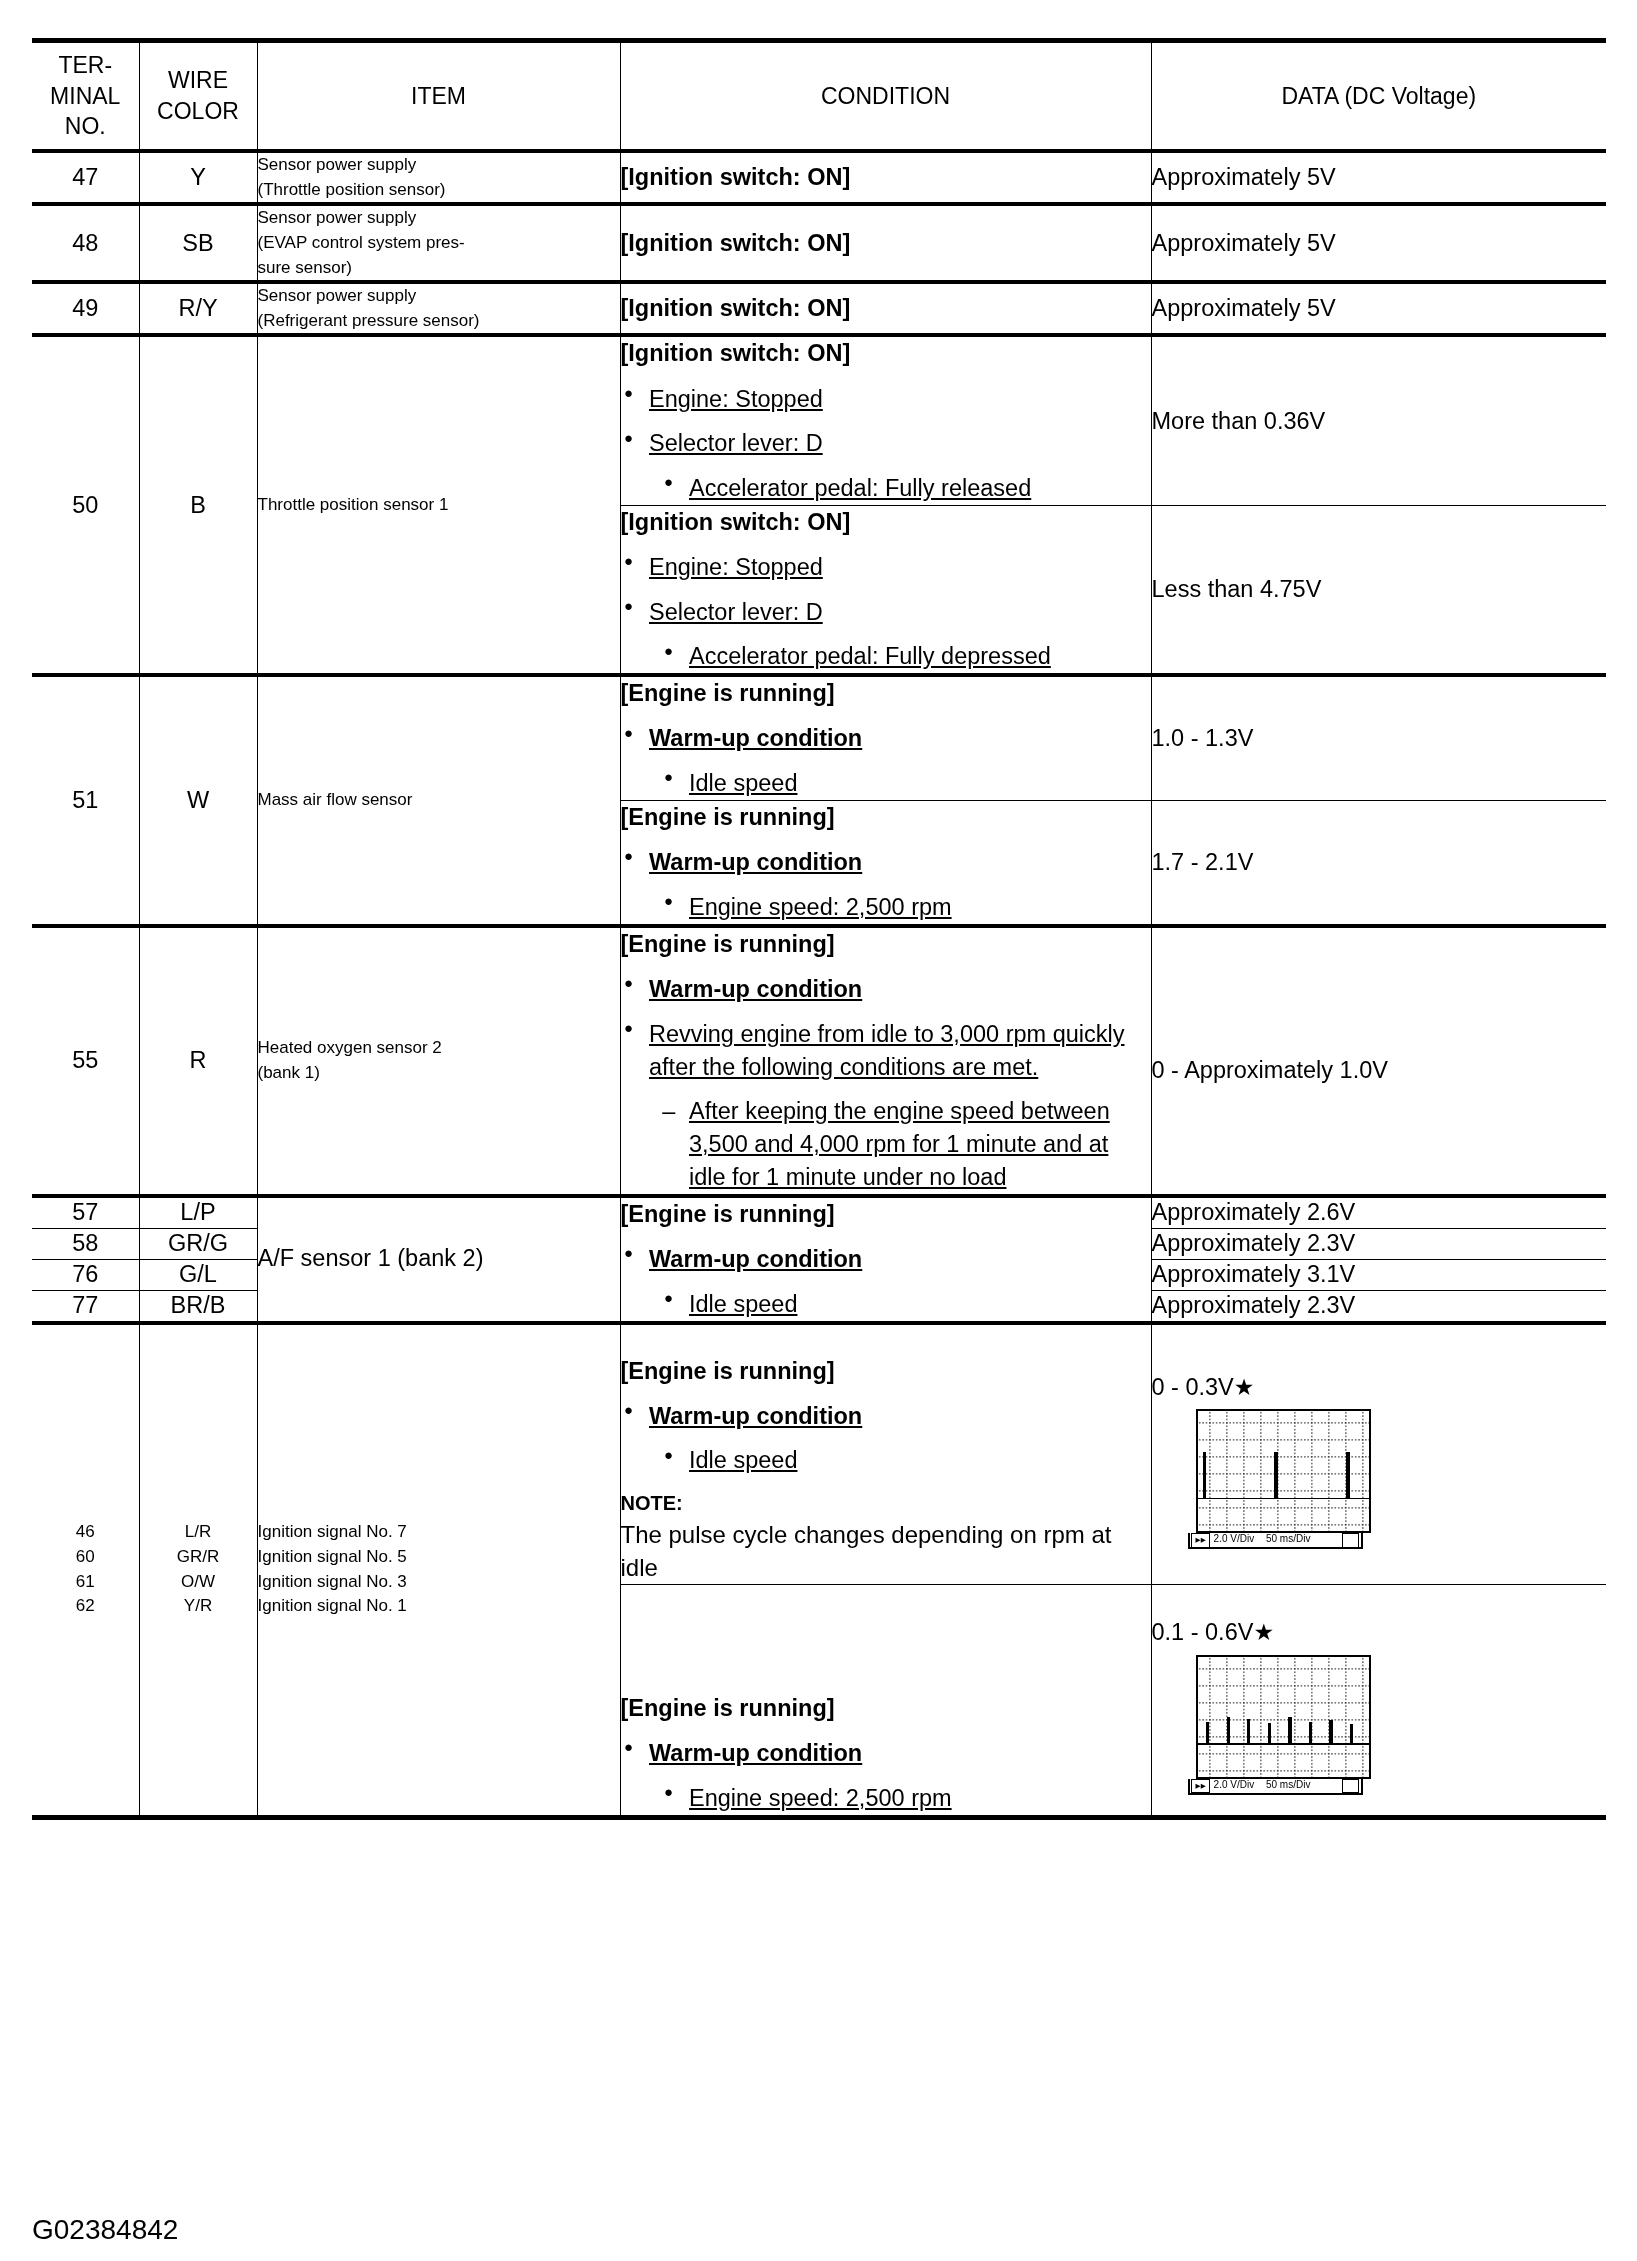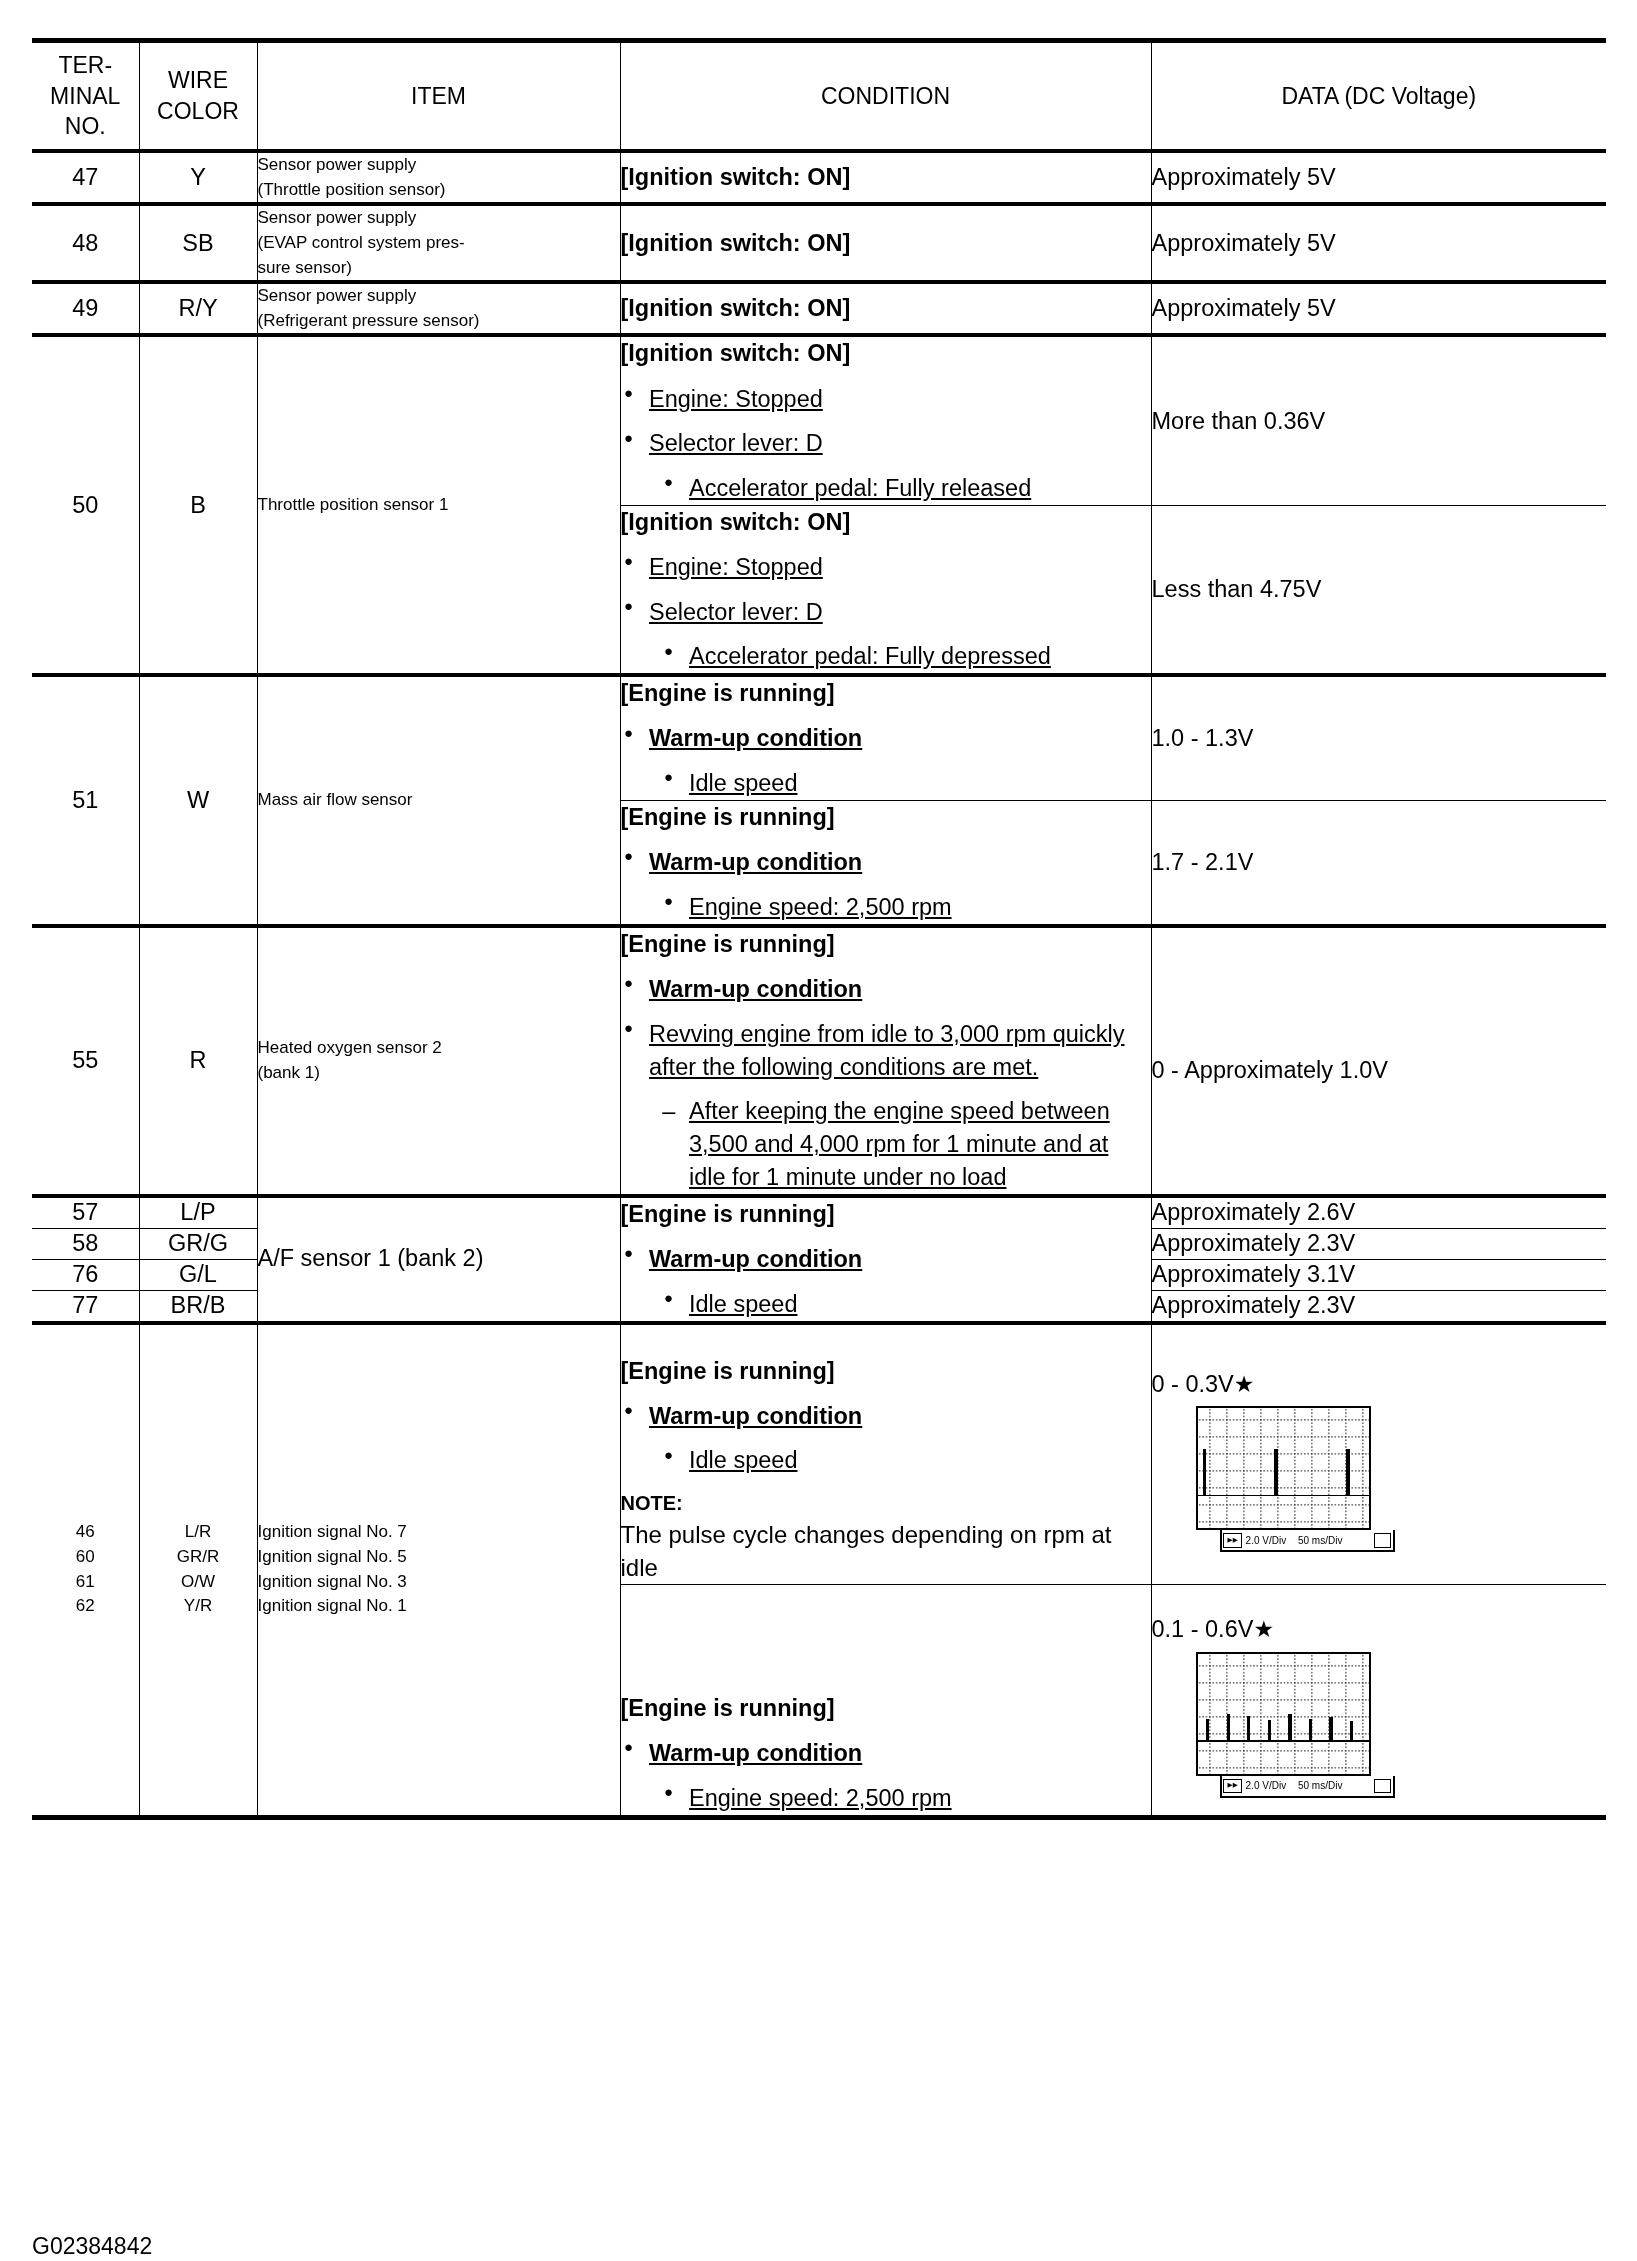--- a/index.html
+++ b/index.html
@@ -182,27 +182,27 @@
     height: 1.7px;
     background: #000;
   }
   .scope .spike {
     position: absolute;
     width: 3.4px;
     background: #000;
   }
   .scope-footer {
     width: 175px;
-    margin-left: 68px;
+    margin-left: 36px;
     border: 2.5px solid #000;
     border-top: none;
     box-sizing: border-box;
-    height: 22px;
+    height: 16px;
     display: flex;
-    align-items: center;
+    align-items: flex-start;
     font-size: 10px;
     padding: 0 1.7px;
     white-space: nowrap;
     background: #fff;
   }
   .scope-footer .btn {
     width: 17px; height: 12.6px;
     border: 1.7px solid #000;
     margin-right: 3.4px;
     display: flex;
@@ -217,22 +217,22 @@
   .scope-footer .endbox {
     width: 15px; height: 12.6px;
     border: 1.7px solid #000;
     margin-left: auto;
     flex: 0 0 auto;
   }
 
   .footer-code {
     position: absolute;
     left: 32px;
-    bottom: 39px;
-    font-size: 23px;
+    bottom: 53px;
+    font-size: 28px;
   }
 </style>
 </head>
 <body>
 
 <div class="page">
 
   <table class="spec">
     <colgroup>
       <col class="c-term">

